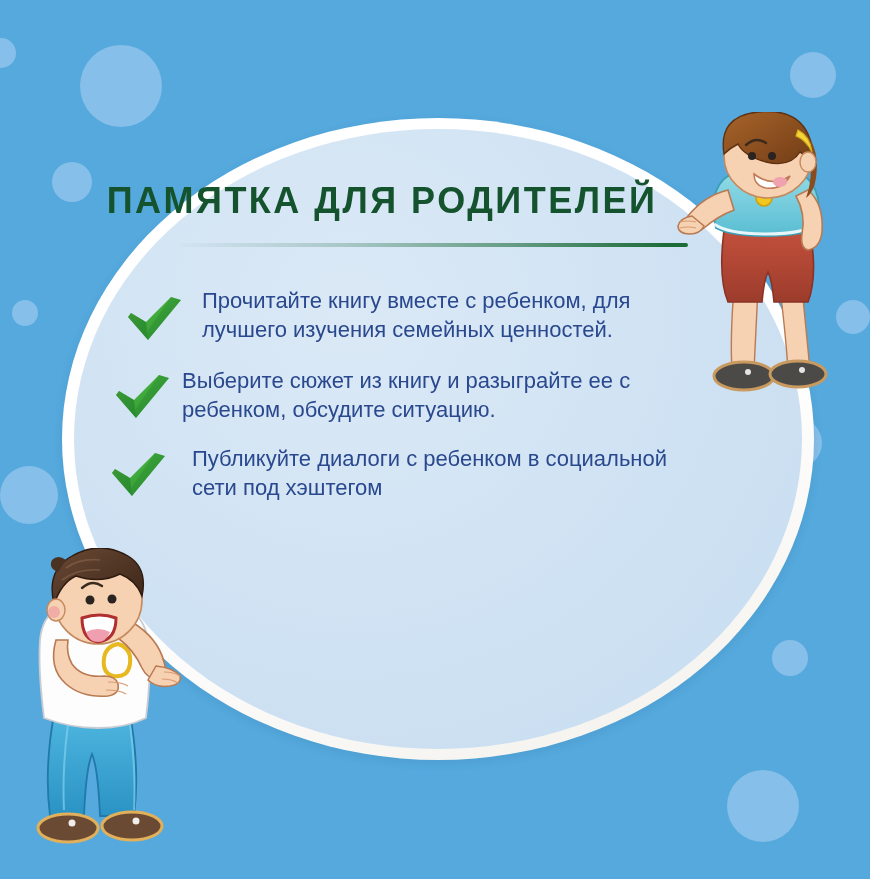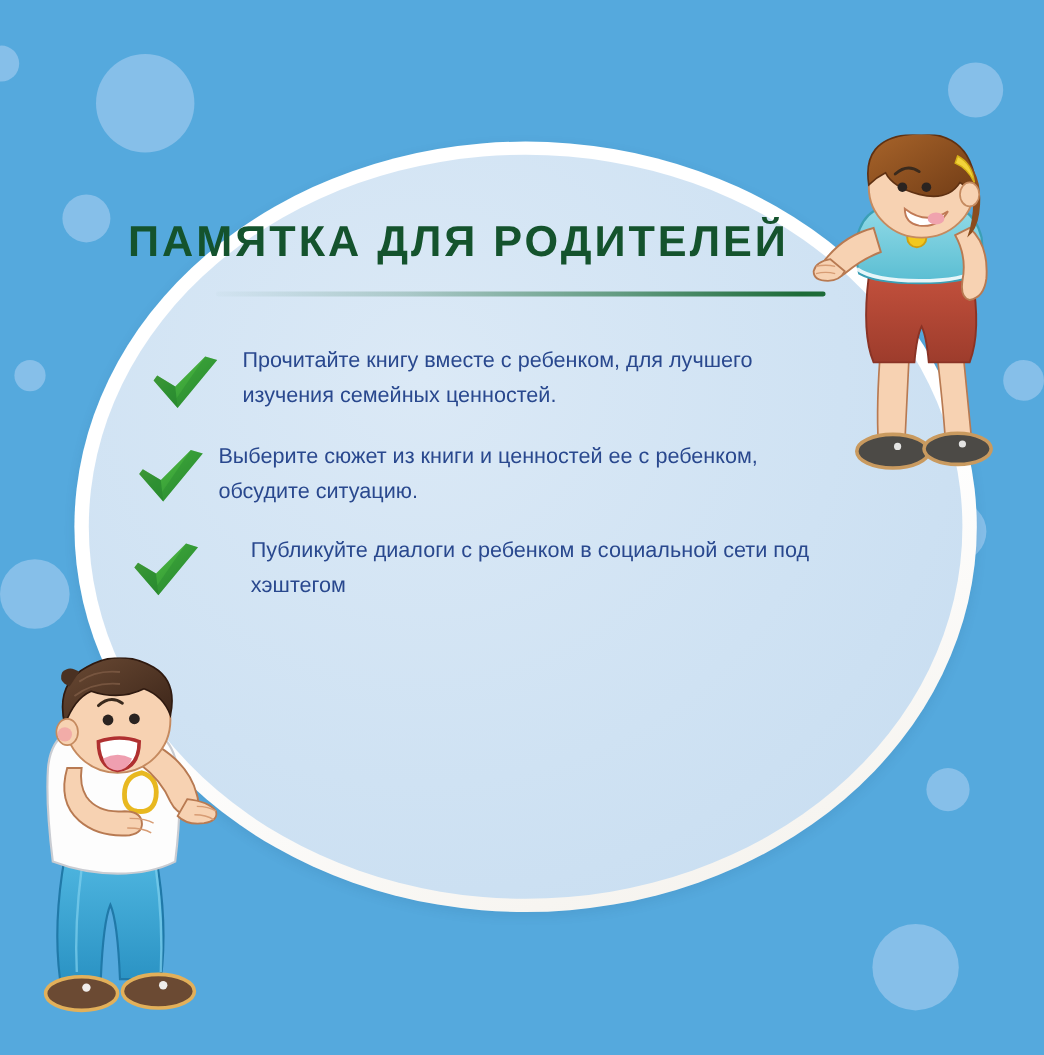--- a/index.html
+++ b/index.html
@@ -110,41 +110,41 @@
     width: 62px;
     height: 60px;
     margin-left: 60px;
     margin-top: 4px;
   }
   .check svg { display: block; width: 62px; height: 60px; }
 
   .item-text {
     flex: 1 1 auto;
     margin-left: 10px;
-    font-size: 18px;
+    font-size: 22px;
     line-height: 29px;
     color: #29488e;
     max-width: 480px;
   }
   .item-text .hashtag {
     display: block;
     color: #2cb3e8;
     font-weight: bold;
     letter-spacing: -0.2px;
   }
 
   
   .item.i1 .check { margin-left: 62px; margin-top: 6px; }
   .item.i1 .item-text { margin-left: 16px; }
   .item.i2 { margin-top: 6px; }
   .item.i2 .check { margin-left: 50px; }
   .item.i2 .item-text { margin-left: 8px; }
   .item.i3 { margin-top: 8px; }
   .item.i3 .check { margin-left: 46px; }
-  .item.i3 .item-text { margin-left: 39px; }
+  .item.i3 .item-text { margin-left: 22px; }
 
   
   .char { position: absolute; }
   .char svg { display: block; }
   .char-girl { right: -6px; top: 112px; width: 200px; height: 320px; }
   .char-boy  { left: 6px;  top: 548px; width: 200px; height: 326px; }
 </style>
 </head>
 <body>
 
@@ -201,21 +201,21 @@
                 <stop offset="45%" stop-color="#41ab3c"></stop>
                 <stop offset="100%" stop-color="#2a8a2e"></stop>
               </linearGradient>
             </defs>
             <path d="M4 25 L7 21 L22 30 L47 5 L57 8 L24 48 Z" fill="url(#gB)"></path>
             <path d="M4 25 L7 21 L22 30 L24 48 Z" fill="#1f7a2a" opacity="0.55"></path>
             <path d="M47 5 L57 8 L24 48 L23 40 Z" fill="#1e7a2c" opacity="0.28"></path>
           </svg>
         </span>
         <div class="item-text">
-          <span>Выберите сюжет из книги и ценностей ее с ребенком, обсудите ситуацию.</span>
+          <span>Выберите сюжет из книгу и разыграйте ее с ребенком, обсудите ситуацию.</span>
         </div>
       </div>
 
       <div class="item i3">
         <span class="check">
           <svg viewBox="0 0 62 60" xmlns="http://www.w3.org/2000/svg">
             <defs>
               <linearGradient id="gC" x1="0" y1="0" x2="1" y2="1">
                 <stop offset="0%" stop-color="#7ec850"></stop>
                 <stop offset="45%" stop-color="#41ab3c"></stop>

